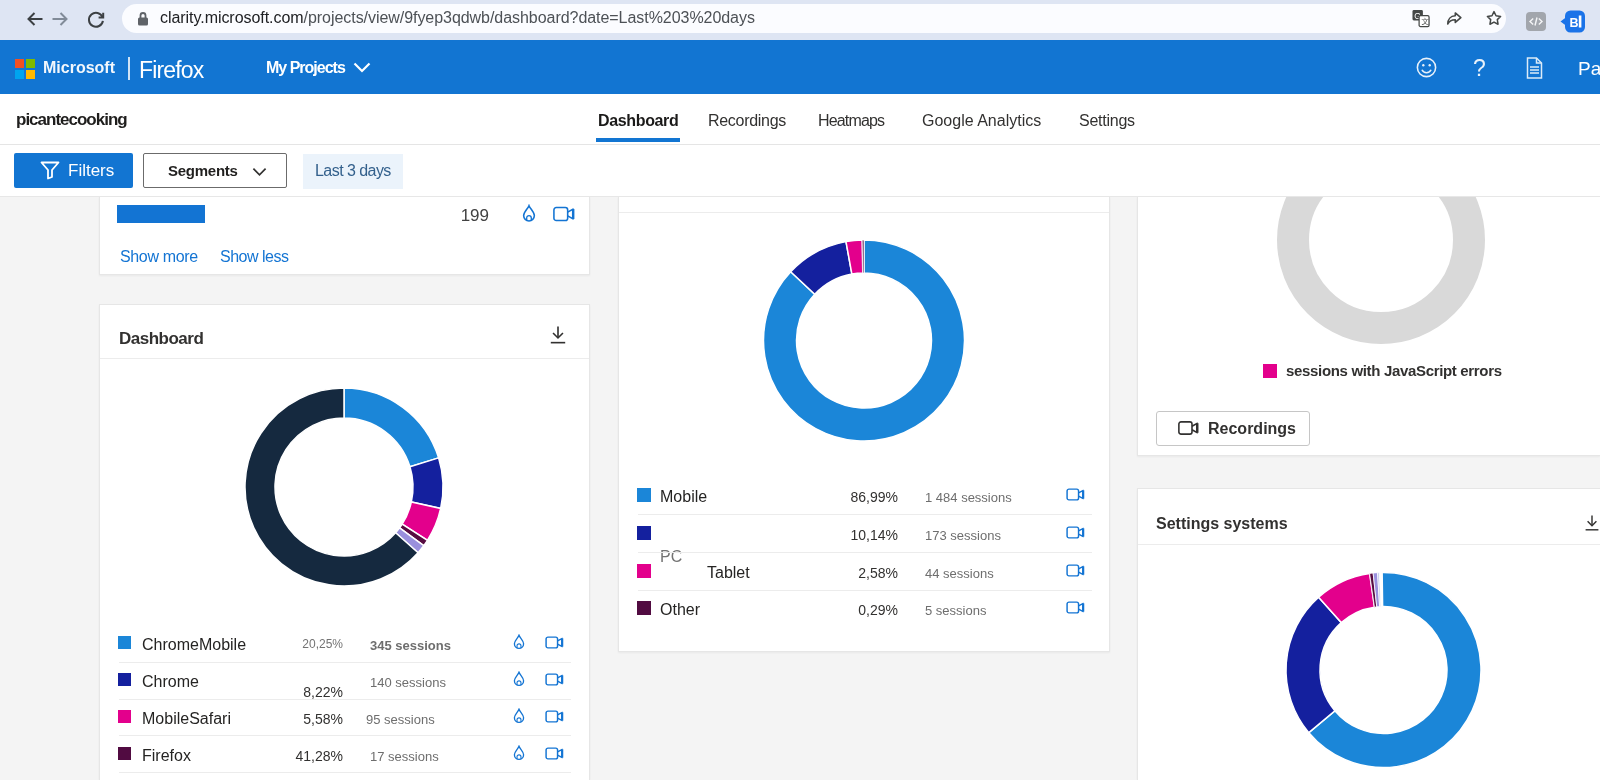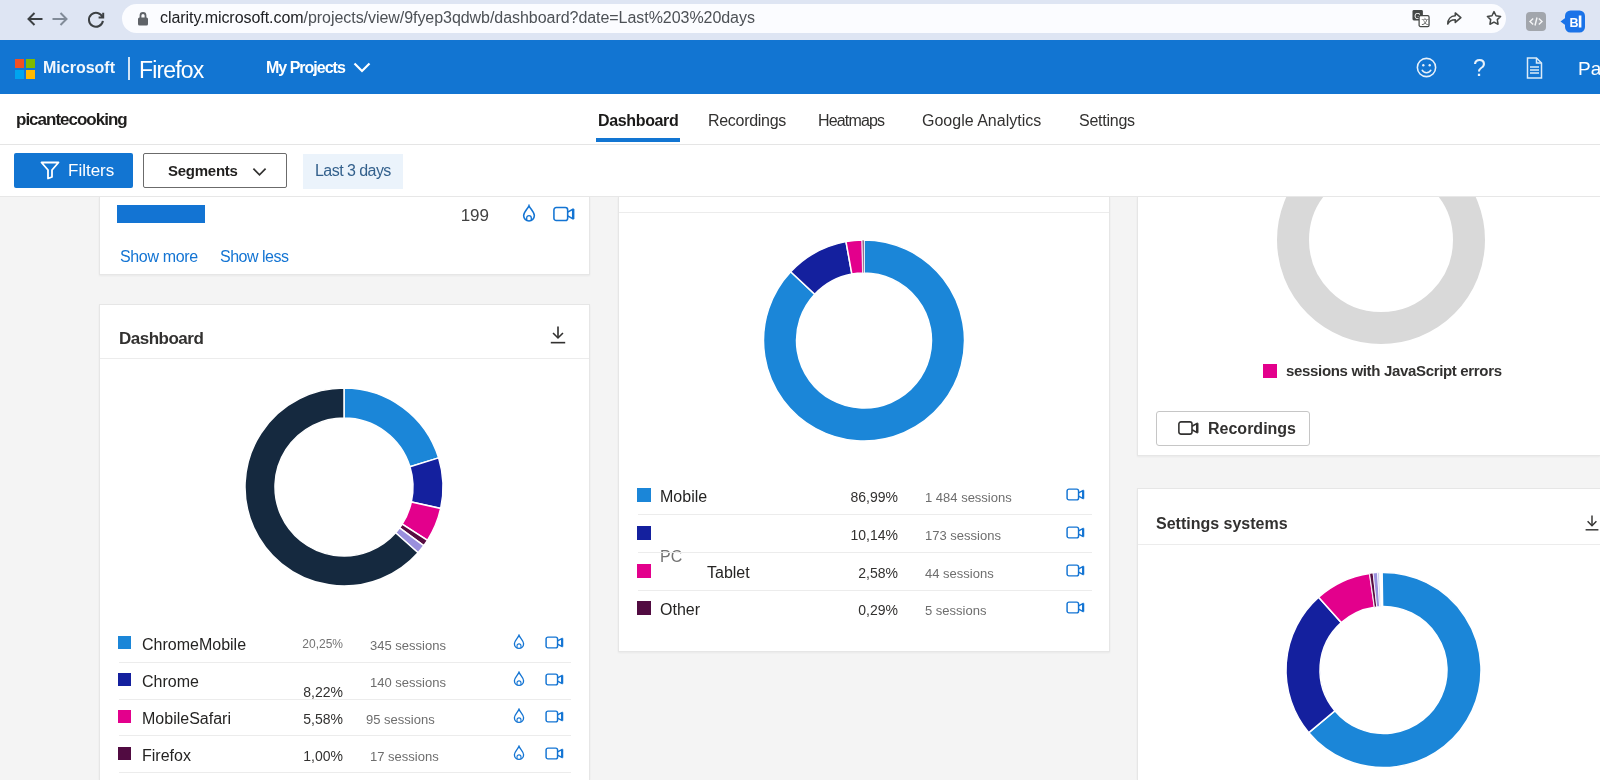--- a/index.html
+++ b/index.html
@@ -134,21 +134,21 @@
 <path d="M344.00,388.00 A99,99 0 0 1 438.62,457.89 L409.95,466.71 A69,69 0 0 0 344.00,418.00 Z" fill="#1b86d8" stroke="#fff" stroke-width="1.5"></path>
 <path d="M438.62,457.89 A99,99 0 0 1 440.66,508.41 L411.37,501.92 A69,69 0 0 0 409.95,466.71 Z" fill="#14209e" stroke="#fff" stroke-width="1.5"></path>
 <path d="M440.66,508.41 A99,99 0 0 1 427.42,540.31 L402.14,524.15 A69,69 0 0 0 411.37,501.92 Z" fill="#e3008c" stroke="#fff" stroke-width="1.5"></path>
 <path d="M427.42,540.31 A99,99 0 0 1 423.73,545.69 L399.57,527.91 A69,69 0 0 0 402.14,524.15 Z" fill="#570c41" stroke="#fff" stroke-width="1.5"></path>
 <path d="M423.73,545.69 A99,99 0 0 1 418.05,552.70 L395.61,532.79 A69,69 0 0 0 399.57,527.91 Z" fill="#9a90dd" stroke="#fff" stroke-width="1.5"></path>
 <path d="M418.05,552.70 A99,99 0 1 1 344.00,388.00 L344.00,418.00 A69,69 0 1 0 395.61,532.79 Z" fill="#15293f" stroke="#fff" stroke-width="1.5"></path>
 </svg>
 <div class="abs" style="left:118px;top:636px;width:13px;height:13px;background:#1b86d8;"></div>
 <div class="abs" style="left:142px;top:636px;font-size:16px;color:#252423;">ChromeMobile</div>
 <div class="abs" style="left:263px;top:637px;width:80px;font-size:12px;color:#737373;text-align:right;">20,25%</div>
-<div class="abs" style="left:370px;top:638px;font-size:13px;color:#6e6e6e;">345 sessions</div>
+<div class="abs" style="left:370px;top:638px;font-size:13px;color:#6e6e6e;font-weight:bold;">345 sessions</div>
 <svg class="abs" style="left:513px;top:634px;" width="12" height="16" viewBox="0 0 17 22" fill="none" stroke="#1374d3" stroke-width="1.9">
     <path d="M8.5 1.5 C7 5.5 2 9 2 13.5 a6.5 6.5 0 0 0 13 0 C15 9 10 5.5 8.5 1.5 Z"></path>
     <path d="M5.7 19.6 V16.4 a2.8 2.8 0 0 1 5.6 0 V19.6" stroke-width="1.6"></path>
   </svg>
 <svg class="abs" style="left:545px;top:636px;" width="19" height="13" viewBox="0 0 24 17" fill="none" stroke="#1374d3" stroke-width="1.9">
     <rect x="1" y="1.5" width="15" height="14" rx="2.5"></rect>
     <path d="M16 6.5 L21.5 3.5 V13.5 L16 10.5"></path>
     <path d="M22.5 3 V14"></path>
   </svg>
 <div class="abs" style="left:118px;top:673px;width:13px;height:13px;background:#14209e;"></div>
@@ -172,21 +172,21 @@
     <path d="M8.5 1.5 C7 5.5 2 9 2 13.5 a6.5 6.5 0 0 0 13 0 C15 9 10 5.5 8.5 1.5 Z"></path>
     <path d="M5.7 19.6 V16.4 a2.8 2.8 0 0 1 5.6 0 V19.6" stroke-width="1.6"></path>
   </svg>
 <svg class="abs" style="left:545px;top:710px;" width="19" height="13" viewBox="0 0 24 17" fill="none" stroke="#1374d3" stroke-width="1.9">
     <rect x="1" y="1.5" width="15" height="14" rx="2.5"></rect>
     <path d="M16 6.5 L21.5 3.5 V13.5 L16 10.5"></path>
     <path d="M22.5 3 V14"></path>
   </svg>
 <div class="abs" style="left:118px;top:747px;width:13px;height:13px;background:#510b41;"></div>
 <div class="abs" style="left:142px;top:747px;font-size:16px;color:#252423;">Firefox</div>
-<div class="abs" style="left:263px;top:748px;width:80px;font-size:14px;color:#323130;text-align:right;">1,00%</div>
+<div class="abs" style="left:263px;top:748px;width:80px;font-size:14px;color:#323130;text-align:right;">41,28%</div>
 <div class="abs" style="left:370px;top:749px;font-size:13px;color:#6e6e6e;">17 sessions</div>
 <svg class="abs" style="left:513px;top:745px;" width="12" height="16" viewBox="0 0 17 22" fill="none" stroke="#1374d3" stroke-width="1.9">
     <path d="M8.5 1.5 C7 5.5 2 9 2 13.5 a6.5 6.5 0 0 0 13 0 C15 9 10 5.5 8.5 1.5 Z"></path>
     <path d="M5.7 19.6 V16.4 a2.8 2.8 0 0 1 5.6 0 V19.6" stroke-width="1.6"></path>
   </svg>
 <svg class="abs" style="left:545px;top:747px;" width="19" height="13" viewBox="0 0 24 17" fill="none" stroke="#1374d3" stroke-width="1.9">
     <rect x="1" y="1.5" width="15" height="14" rx="2.5"></rect>
     <path d="M16 6.5 L21.5 3.5 V13.5 L16 10.5"></path>
     <path d="M22.5 3 V14"></path>
   </svg>

